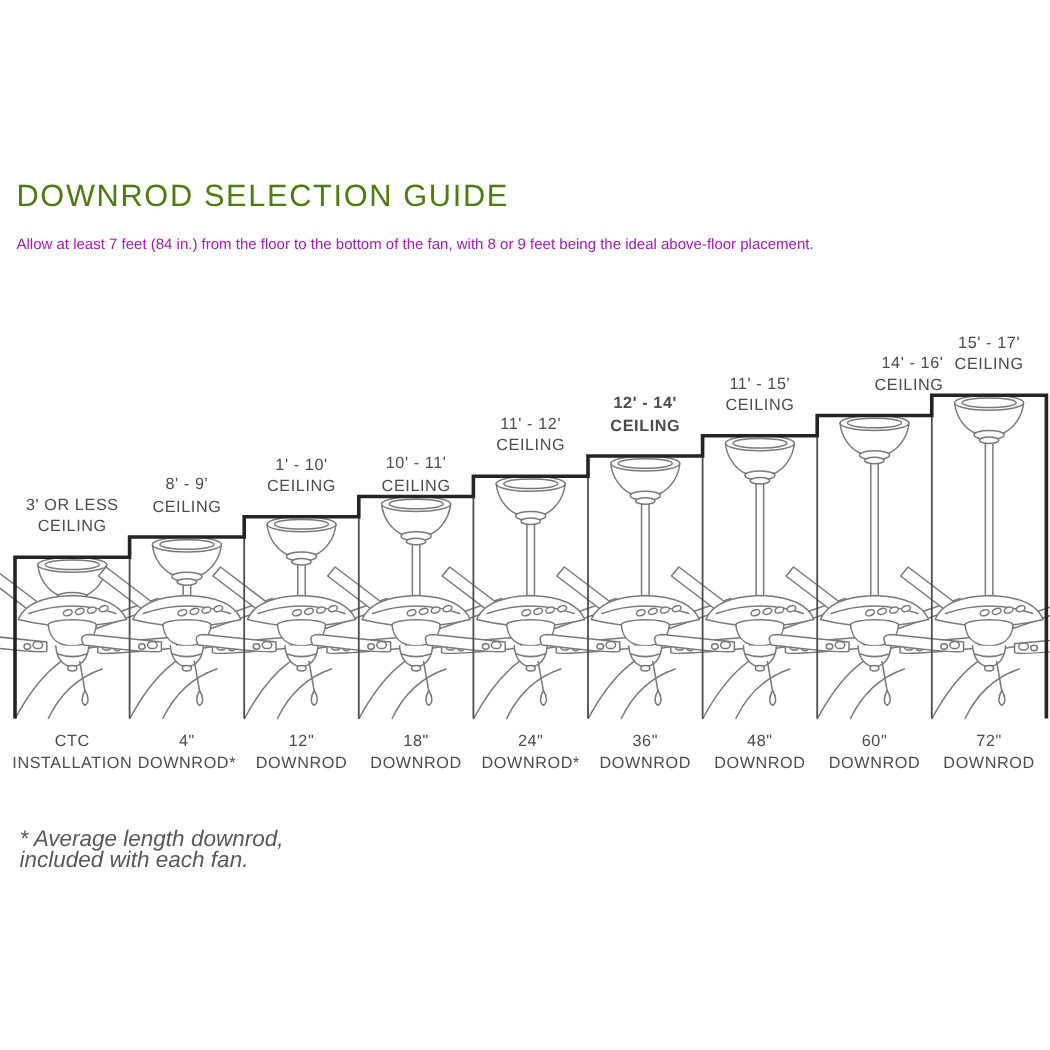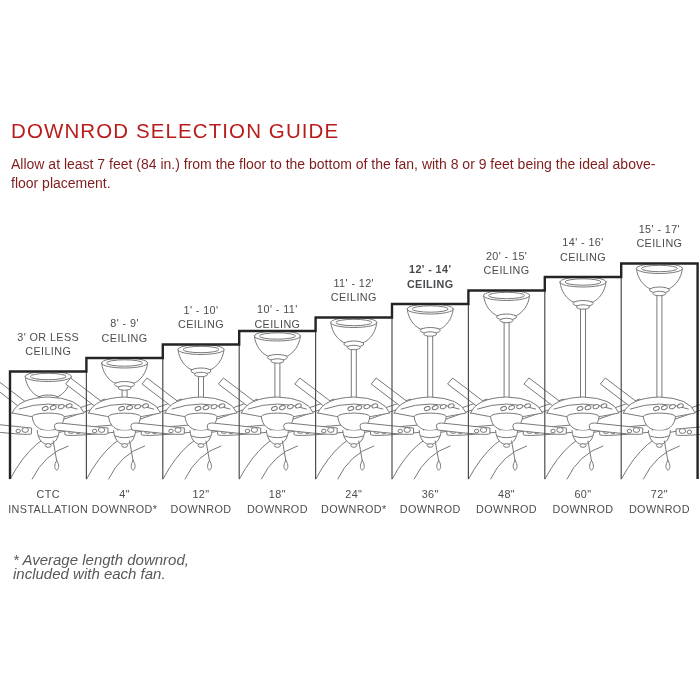--- a/index.html
+++ b/index.html
@@ -1,24 +1,24 @@
 <!DOCTYPE html>
 <html><head>
 <meta charset="utf-8">
 <style>
   html,body{margin:0;padding:0;background:#ffffff;}
   body{font-family:"Liberation Sans",sans-serif;}
   #stage{position:relative;width:700px;height:700px;background:#fff;overflow:hidden;}
   .title{
     position:absolute;left:11px;top:119px;
-    font-size:20.5px;letter-spacing:1.1px;color:#b91c1c;font-weight:400;
+    font-size:20.5px;letter-spacing:1.1px;color:#4d7c0f;font-weight:400;
   }
   .subtitle{
     position:absolute;left:11px;top:155px;width:648px;
-    font-size:14px;line-height:18.5px;color:#7f1d1d;
+    font-size:10px;line-height:18.5px;color:#a21caf;
   }
   .diagram-label{
     position:absolute;width:92px;text-align:center;
     font-size:10.8px;line-height:14.5px;letter-spacing:0.4px;color:#4a4c4f;
     white-space:nowrap;
   }
   .footnote{
     position:absolute;left:13px;top:553px;
     font-size:15px;line-height:14px;color:#56585b;font-style:italic;
   }
@@ -362,28 +362,28 @@
       </div>
       <div class="diagram-label" style="left: 384.2px; top: 262px; font-weight: bold;">
         <div>12' - 14'</div>
         <div>CEILING</div>
       </div>
       <div class="diagram-label" style="left: 384.2px; top: 487px;">
         <div>36"</div>
         <div>DOWNROD</div>
       </div>
       <div class="diagram-label" style="left: 460.6px; top: 248.5px;">
-        <div>20' - 15'</div>
+        <div>11' - 15'</div>
         <div>CEILING</div>
       </div>
       <div class="diagram-label" style="left: 460.6px; top: 487px;">
         <div>48"</div>
         <div>DOWNROD</div>
       </div>
-      <div class="diagram-label" style="left: 537px; top: 235px;">
+      <div class="diagram-label" style="left: 537px; top: 235px; text-align: right;">
         <div>14' - 16'</div>
         <div>CEILING</div>
       </div>
       <div class="diagram-label" style="left: 537px; top: 487px;">
         <div>60"</div>
         <div>DOWNROD</div>
       </div>
       <div class="diagram-label" style="left: 613.4px; top: 221.5px;">
         <div>15' - 17'</div>
         <div>CEILING</div>

